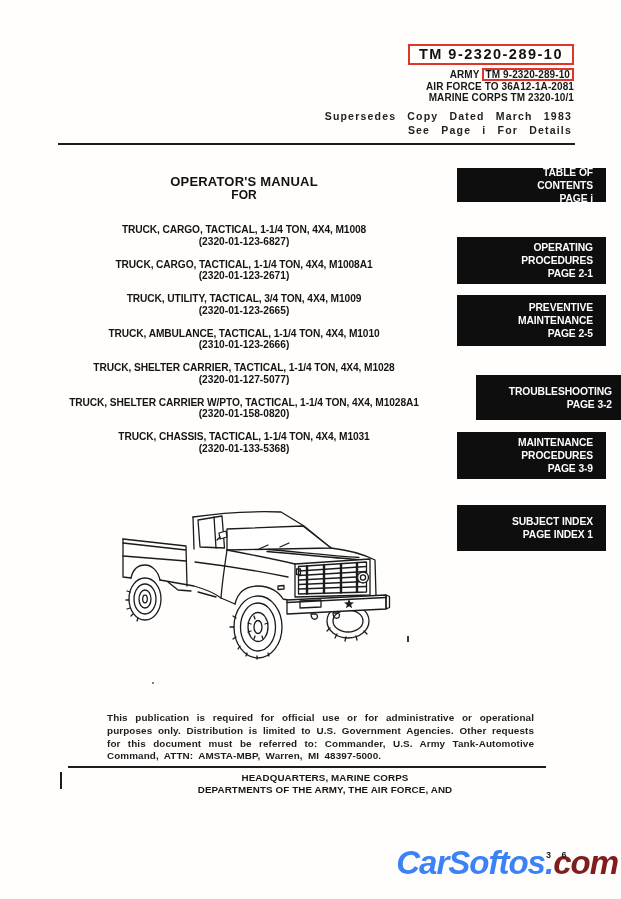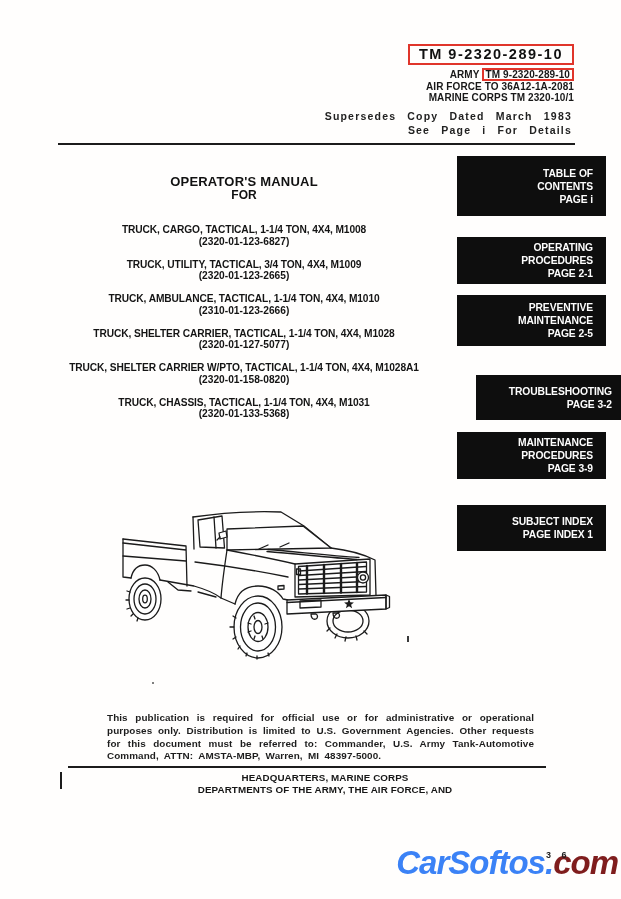--- a/index.html
+++ b/index.html
@@ -47,21 +47,21 @@
   .truck-name   { font-weight:bold; font-size:10.2px; line-height:11.5px; letter-spacing:-0.1px; color:#141414; }
   .truck-nsn    { font-weight:bold; font-size:10.2px; line-height:11.5px; color:#141414; }
 
   
   .nav-box {
     position:absolute; left:457px; width:149px; background:#0e0e0e;
     color:#fdfdfd; display:flex; flex-direction:column; justify-content:center;
     text-align:right; padding-right:13px;
     font-weight:bold; font-size:10.3px; line-height:13px; letter-spacing:-0.1px;
   }
-  .nb1 { top:156px; height:60px; }
+  .nb1 { top:168px; height:34px; }
   .nb2 { top:237px; height:47px; }
   .nb3 { top:295px; height:51px; }
   .nb4 { top:375px; height:45px;margin-left:19px; }
   .nb5 { top:432px; height:47px; }
   .nb6 { top:505px; height:46px; }
 
   
   .truck-art { position:absolute; top:500px; left:118px; width:275px; height:165px; }
   .stray-tick { position:absolute; top:636px; left:407px; width:1.5px; height:6px; background:#3a3a3a; }
   .stray-dot  { position:absolute; top:682px; left:152px; width:2px; height:2px; background:#555; border-radius:50%; }
@@ -117,20 +117,24 @@
 
   <div class="top-rule"></div>
 
   <div class="main-col">
     <div class="manual-title">OPERATOR'S MANUAL</div>
     <div class="manual-for">FOR</div>
 
     <div class="truck-entry">
       <div class="truck-name">TRUCK, CARGO, TACTICAL, 1-1/4 TON, 4X4, M1008</div>
       <div class="truck-nsn">(2320-01-123-6827)</div>
+    </div>
+    <div class="truck-entry">
+      <div class="truck-name">TRUCK, CARGO, TACTICAL, 1-1/4 TON, 4X4, M1008A1</div>
+      <div class="truck-nsn">(2320-01-123-2671)</div>
     </div>
     <div class="truck-entry">
       <div class="truck-name">TRUCK, UTILITY, TACTICAL, 3/4 TON, 4X4, M1009</div>
       <div class="truck-nsn">(2320-01-123-2665)</div>
     </div>
     <div class="truck-entry">
       <div class="truck-name">TRUCK, AMBULANCE, TACTICAL, 1-1/4 TON, 4X4, M1010</div>
       <div class="truck-nsn">(2310-01-123-2666)</div>
     </div>
     <div class="truck-entry">

